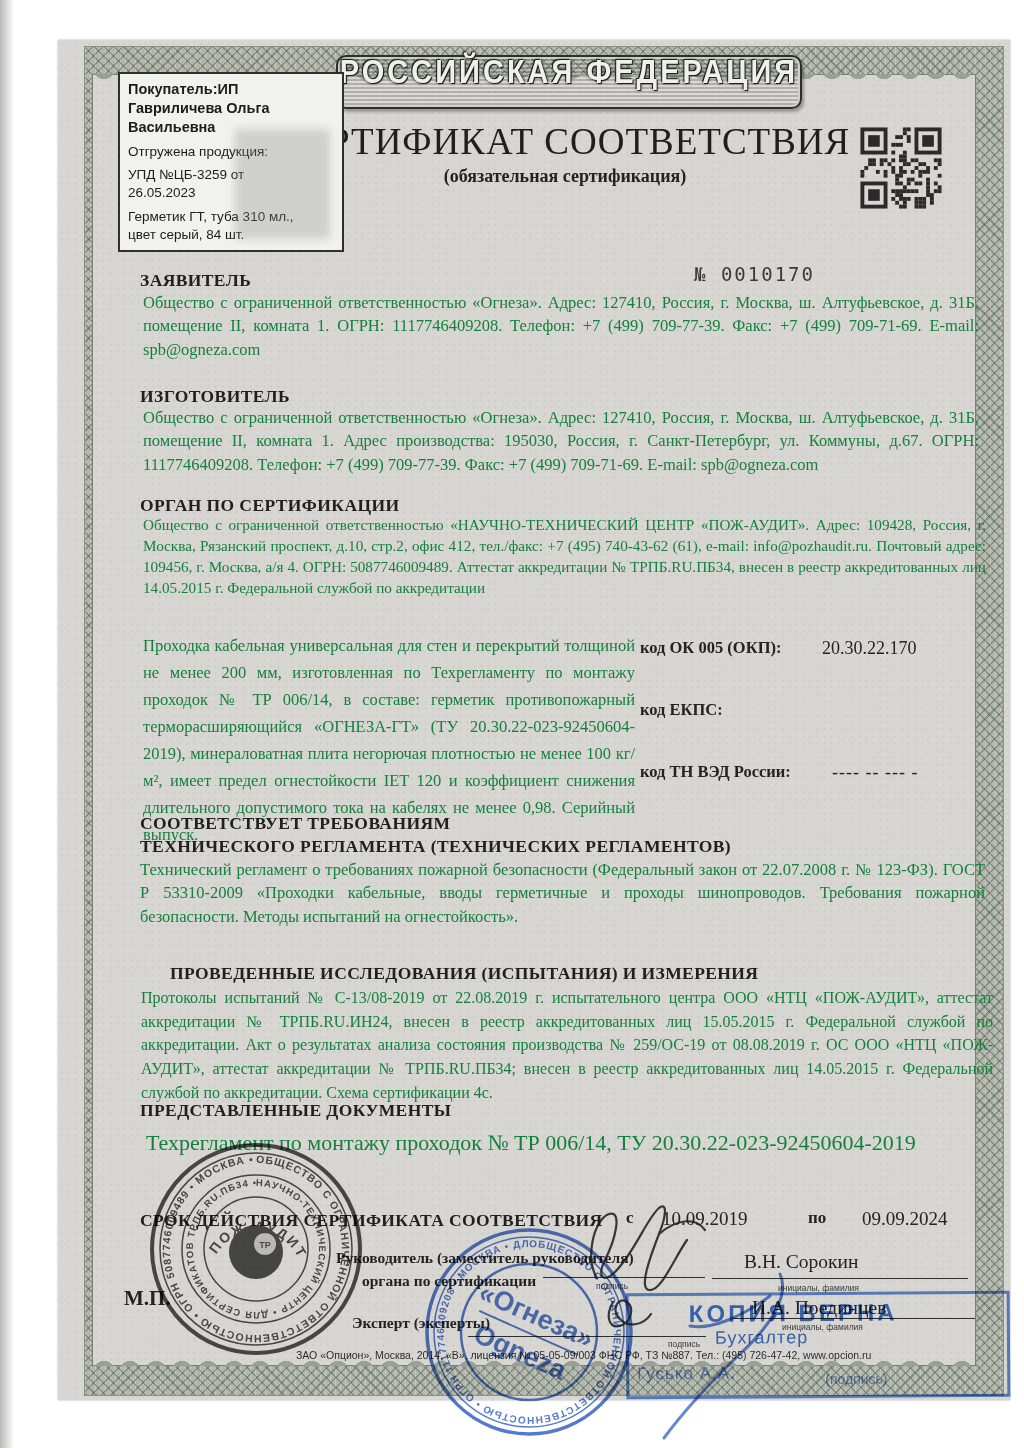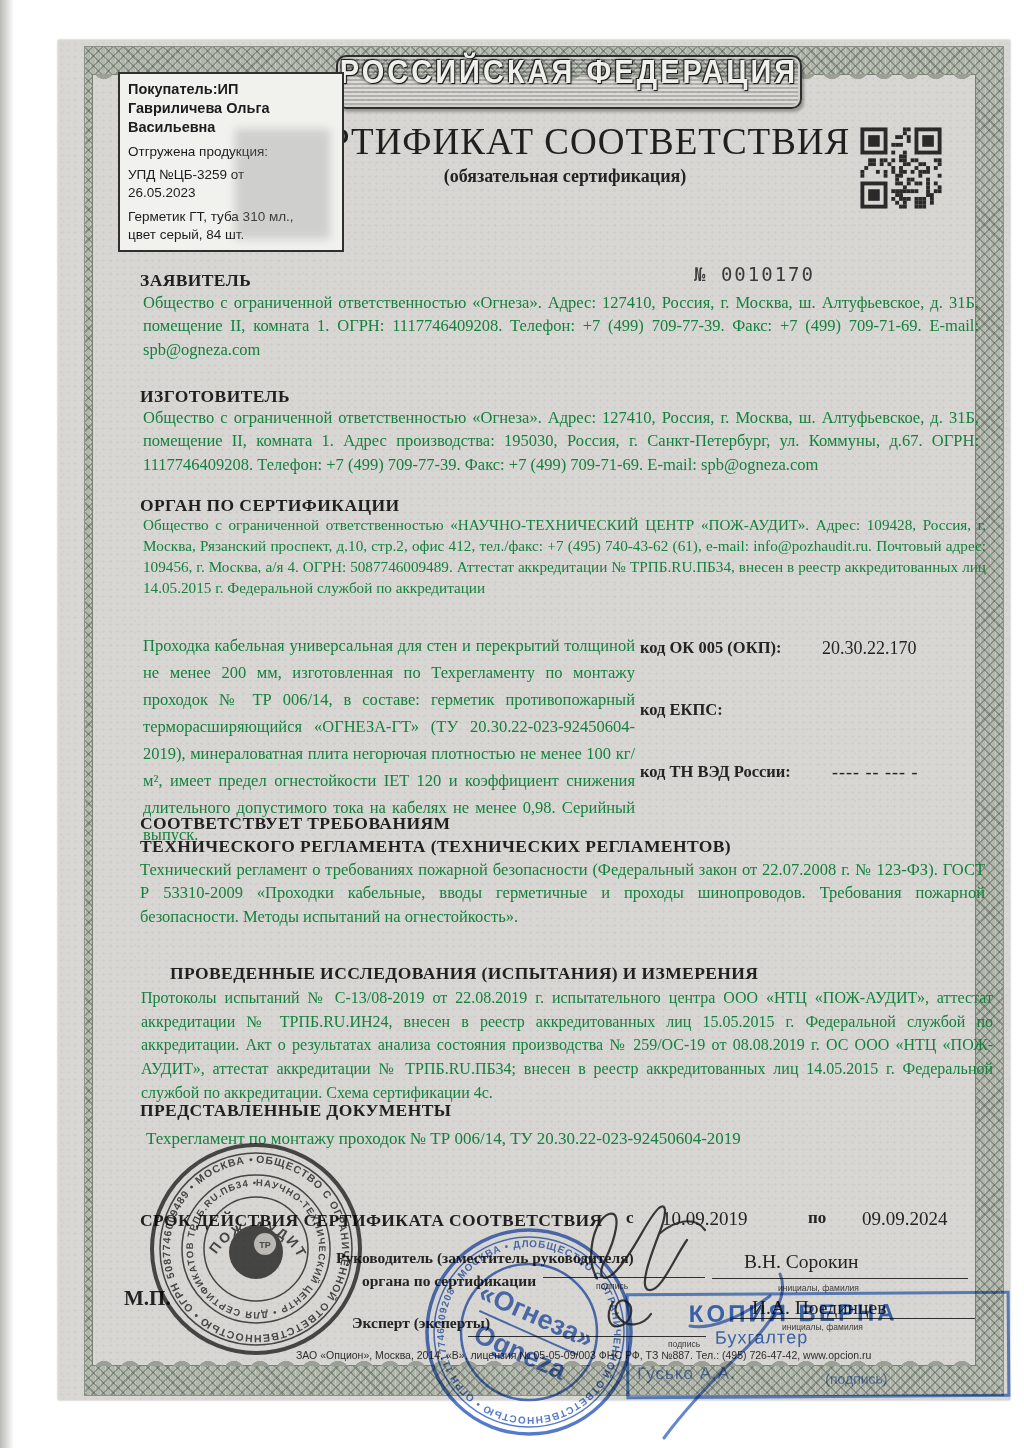--- a/index.html
+++ b/index.html
@@ -72,21 +72,21 @@
   .code-value{position:absolute;font-size:18px;z-index:3;white-space:nowrap;}
   #code1-l{left:640px;top:638px;} #code1-v{left:822px;top:638px;}
   #code2-l{left:640px;top:700px;}
   #code3-l{left:640px;top:762px;} #code3-v{left:832px;top:762px;letter-spacing:1px;}
   #req-h1{left:140px;top:813px;}
   #req-h2{left:140px;top:836px;}
   #req-p{left:140px;top:858px;width:845px;}
   #tests-h{left:140px;top:963px;margin-left:30px;}
   #tests-p{left:141px;top:986px;width:852px;font-size:16px;line-height:1.48;}
   #docs-h{left:140px;top:1100px;}
-  #docs-p{left:146px;top:1127px;width:840px;text-align:left;font-size:17px;}
+  #docs-p{left:146px;top:1127px;width:840px;text-align:left;font-size:22px;}
   
   #validity-l{left:140px;top:1210px;font-size:17.5px;}
   .vtxt{position:absolute;top:1208px;font-size:19px;z-index:3;white-space:nowrap;}
   #v-c{left:626px;font-weight:700;font-size:17px;}
   #v-from{left:662px;}
   #v-po{left:808px;font-weight:700;font-size:17px;}
   #v-to{left:862px;}
   .role{position:absolute;font-size:15.5px;font-weight:700;z-index:3;white-space:nowrap;}
   #role1{left:336px;top:1249px;}
   #role2{left:362px;top:1272px;}

